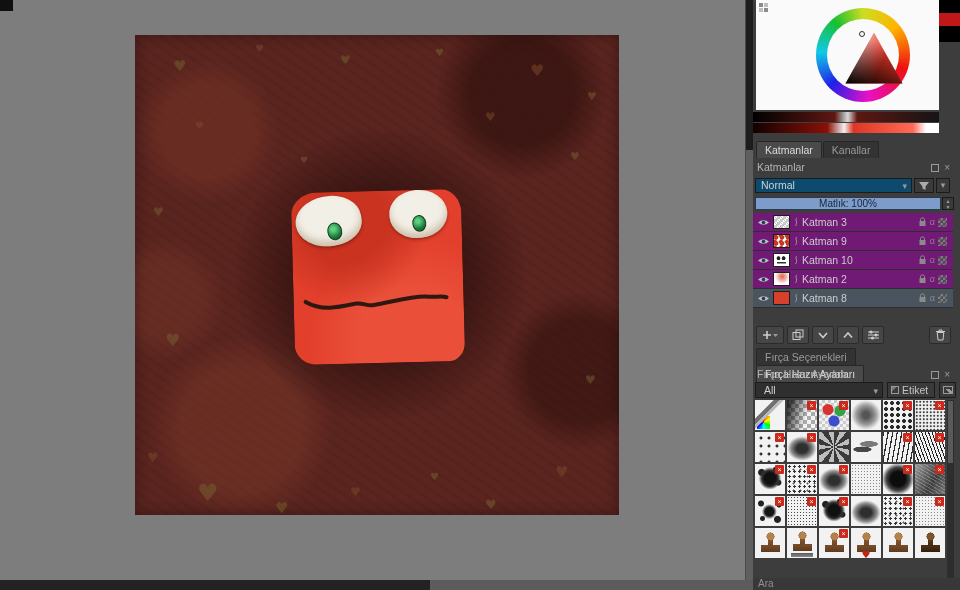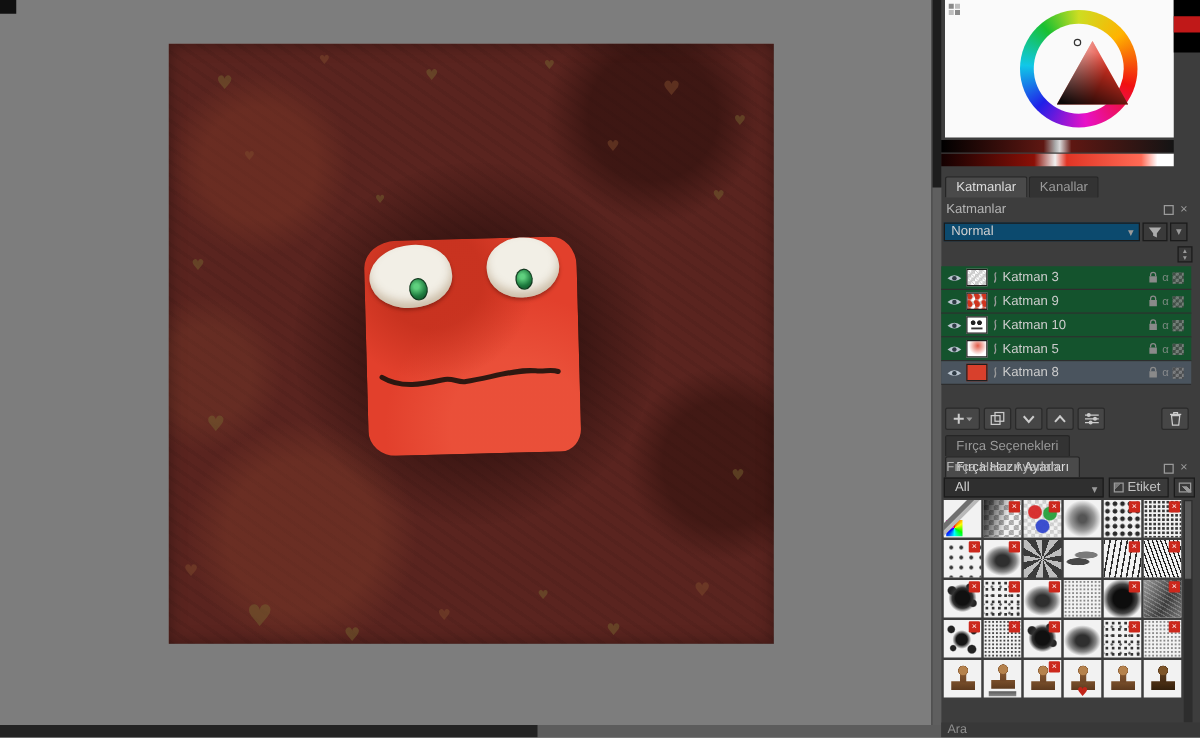--- a/index.html
+++ b/index.html
@@ -102,21 +102,21 @@
 
   
   #opacity-bar { left:2px; top:197px; width:186px; height:13px; background:#7e9cc9; border:1px solid #2b3a52;
     text-align:center; color:#16233a; font-size:10px; line-height:12px; }
   #opacity-spin { left:189px; top:197px; width:12px; height:13px; background:#3a3a3a; border:1px solid #1b1b1b;
     color:#9a9a9a; font-size:6px; line-height:6px; text-align:center; }
 
   
   #layer-list { left:0; top:213px; width:200px; }
   .lrow { display:flex; align-items:center; gap:3px; height:19px; padding-left:4px;
-    background:#14532d; border-bottom:1px solid #2e2e2e; color:#cccccc; }
+    background:#701a75; border-bottom:1px solid #2e2e2e; color:#cccccc; }
   .lrow.selected { background:#4a545e; }
   .lname { flex:1; font-size:10.5px; white-space:nowrap; overflow:hidden; }
   .thumb { width:17px; height:14px; border:1px solid #1e1e1e; background-color:#fff; }
   .checker, .t-k3, .t-k9 { background-image:
       linear-gradient(45deg,#c9c9c9 25%,transparent 25% 75%,#c9c9c9 75%),
       linear-gradient(45deg,#c9c9c9 25%,transparent 25% 75%,#c9c9c9 75%);
     background-position:0 0,3px 3px; background-size:6px 6px; }
   .t-k3 { background-image:
       linear-gradient(45deg, transparent 44%, rgba(70,70,70,.7) 46% 49%, transparent 51%),
       linear-gradient(45deg,#c9c9c9 25%,transparent 25% 75%,#c9c9c9 75%),
@@ -330,20 +330,23 @@
       <div id="funnel-btn" class="abs">
         <svg width="12" height="12" viewBox="0 0 12 12" style="margin:1px auto 0">
           <path d="M1 2 H11 L7.5 6.5 V10 L4.5 8.5 V6.5 Z" fill="#ababab"></path>
         </svg>
       </div>
       <div id="funnel-caret-btn" class="abs">
         <span>▾</span>
       </div>
     </div>
 
+    <div id="opacity-bar" class="abs">
+      <span>Matlık: 100%</span>
+    </div>
     <div id="opacity-spin" class="abs">
       <span>▴</span><br>
       <span>▾</span>
     </div>
 
     <div id="layer-list" class="abs">
 
       <div class="lrow">
         <svg width="13" height="9" viewBox="0 0 13 9">
           <path d="M1 4.5 Q6.5 0 12 4.5 Q6.5 9 1 4.5Z" fill="#b9c4cf"></path>
@@ -400,21 +403,21 @@
 
       <div class="lrow">
         <svg width="13" height="9" viewBox="0 0 13 9">
           <path d="M1 4.5 Q6.5 0 12 4.5 Q6.5 9 1 4.5Z" fill="#b9c4cf"></path>
             <circle cx="6.5" cy="4.5" r="1.8" fill="#2e3a44"></circle>
           </svg>
         <span class="thumb t-k7"></span>
         <svg width="6" height="10" viewBox="0 0 6 10">
           <path d="M4 1 C1 2.5 5.5 5 2.5 9" fill="none" stroke="#9a9a9a" stroke-width="1"></path>
           </svg>
-        <span class="lname">Katman 5</span>
+        <span class="lname">Katman 2</span>
         <svg width="9" height="10" viewBox="0 0 9 10">
           <path d="M2.5 4 V2.8 A2 2 0 0 1 6.5 2.8 V4" fill="none" stroke="#8a8a8a"></path>
             <rect x="1.5" y="4" width="6" height="5" fill="#8a8a8a"></rect>
           </svg>
         <span class="rico">α</span>
         <span class="checker-ic"></span>
       </div>
 
       <div class="lrow selected">
         <svg width="13" height="9" viewBox="0 0 13 9">

